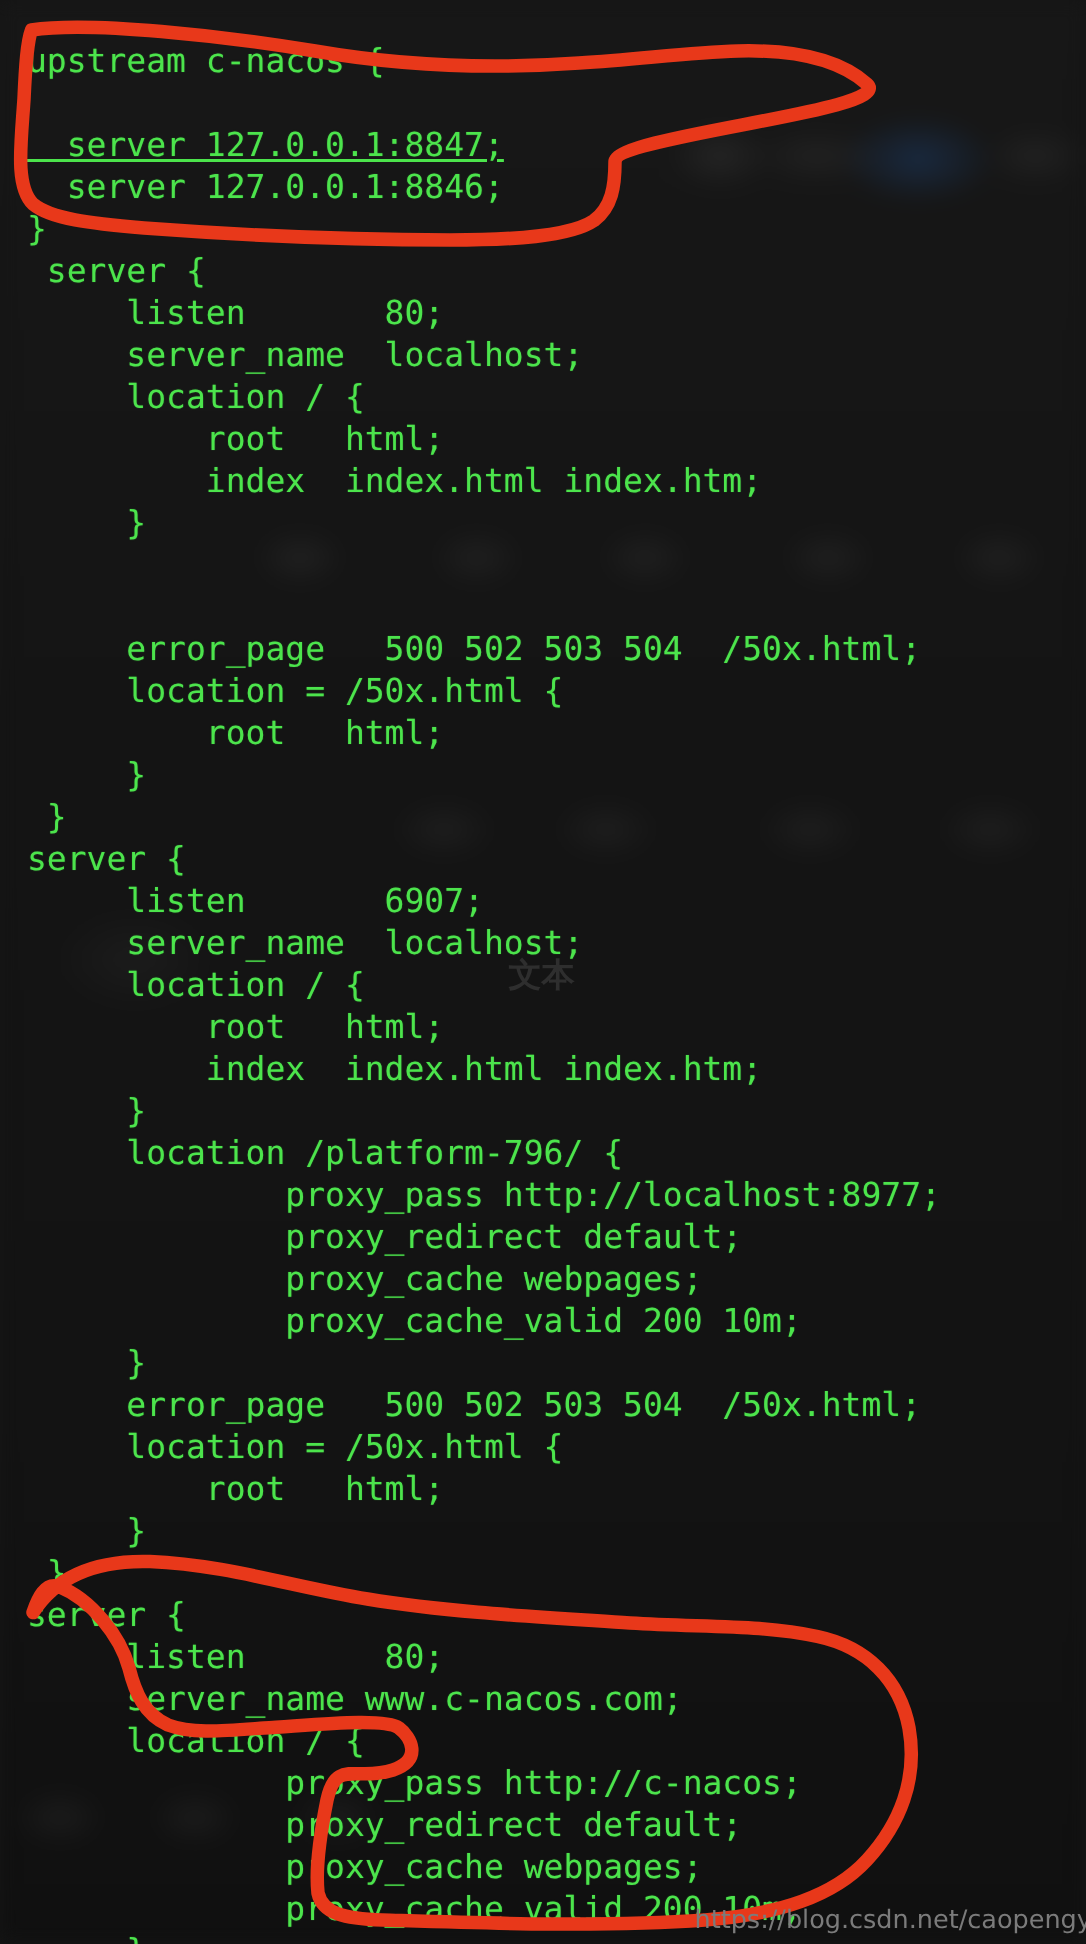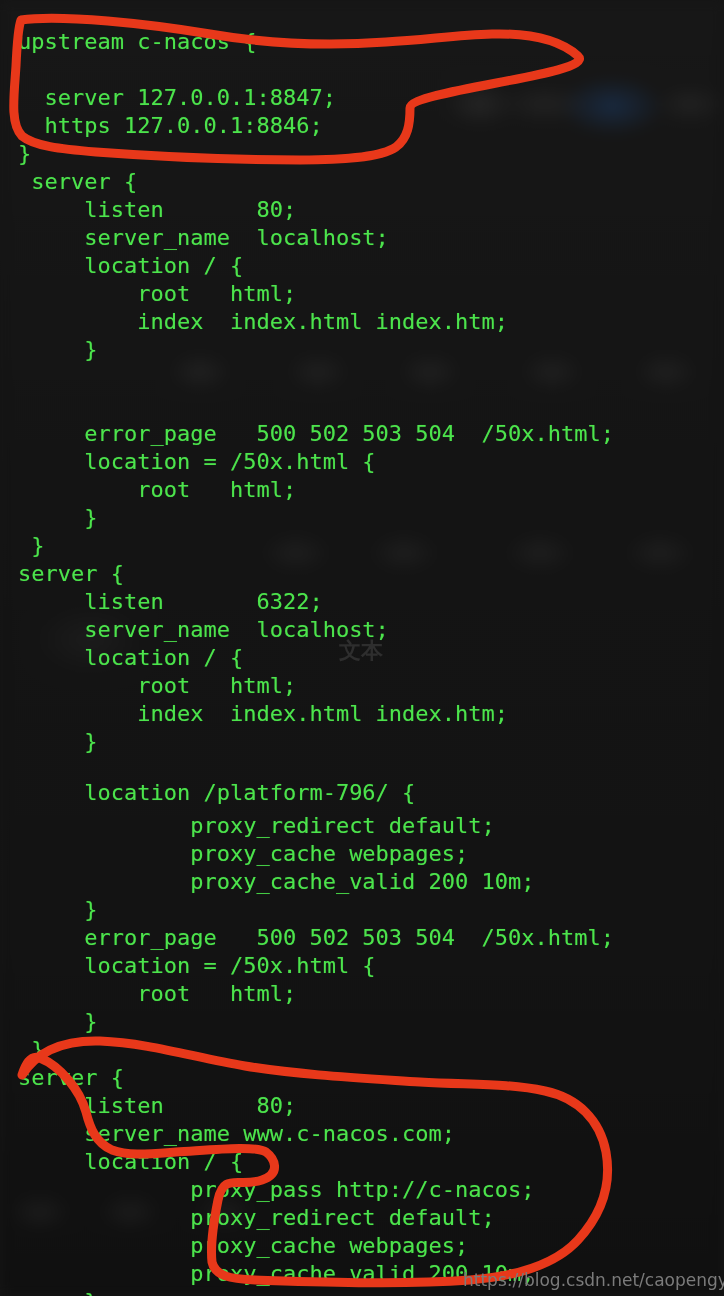--- a/index.html
+++ b/index.html
@@ -90,45 +90,46 @@
 </style>
 </head>
 <body>
 
 <div id="screen">
 
   <div id="bg-blur"></div>
 
   <div id="code">
       <div class="line" style="top: 28px; left: 18px;">upstream c-nacos {</div>
-      <div class="line" style="top: 84px; left: 18px;">  server 127.0.0.1:8847;</div>
-      <div class="line" style="top: 112px; left: 18px;">  https 127.0.0.1:8846;</div>
+      <div class="line" style="top: 84px; left: 18px; text-decoration: underline;">  server 127.0.0.1:8847;</div>
+      <div class="line" style="top: 112px; left: 18px;">  server 127.0.0.1:8846;</div>
       <div class="line" style="top: 140px; left: 18px;">}</div>
       <div class="line" style="top: 168px; left: 18px;"> server {</div>
       <div class="line" style="top: 196px; left: 18px;">     listen       80;</div>
       <div class="line" style="top: 224px; left: 18px;">     server_name  localhost;</div>
       <div class="line" style="top: 252px; left: 18px;">     location / {</div>
       <div class="line" style="top: 280px; left: 18px;">         root   html;</div>
       <div class="line" style="top: 308px; left: 18px;">         index  index.html index.htm;</div>
       <div class="line" style="top: 336px; left: 18px;">     }</div>
       <div class="line" style="top: 364px; left: 18px;"></div>
       <div class="line" style="top: 392px; left: 18px;"></div>
       <div class="line" style="top: 420px; left: 18px;">     error_page   500 502 503 504  /50x.html;</div>
       <div class="line" style="top: 448px; left: 18px;">     location = /50x.html {</div>
       <div class="line" style="top: 476px; left: 18px;">         root   html;</div>
       <div class="line" style="top: 504px; left: 18px;">     }</div>
       <div class="line" style="top: 532px; left: 18px;"> }</div>
       <div class="line" style="top: 560px; left: 18px;">server {</div>
-      <div class="line" style="top: 588px; left: 18px;">     listen       6322;</div>
+      <div class="line" style="top: 588px; left: 18px;">     listen       6907;</div>
       <div class="line" style="top: 616px; left: 18px;">     server_name  localhost;</div>
       <div class="line" style="top: 644px; left: 18px;">     location / {</div>
       <div class="line" style="top: 672px; left: 18px;">         root   html;</div>
       <div class="line" style="top: 700px; left: 18px;">         index  index.html index.htm;</div>
       <div class="line" style="top: 728px; left: 18px;">     }</div>
-      <div class="line" style="top: 756px; left: 18px; margin-top: 23px;">     location /platform-796/ {</div>
+      <div class="line" style="top: 756px; left: 18px;">     location /platform-796/ {</div>
+      <div class="line" style="top: 784px; left: 18px;">             proxy_pass http://localhost:8977;</div>
       <div class="line" style="top: 812px; left: 18px;">             proxy_redirect default;</div>
       <div class="line" style="top: 840px; left: 18px;">             proxy_cache webpages;</div>
       <div class="line" style="top: 868px; left: 18px;">             proxy_cache_valid 200 10m;</div>
       <div class="line" style="top: 896px; left: 18px;">     }</div>
       <div class="line" style="top: 924px; left: 18px;">     error_page   500 502 503 504  /50x.html;</div>
       <div class="line" style="top: 952px; left: 18px;">     location = /50x.html {</div>
       <div class="line" style="top: 980px; left: 18px;">         root   html;</div>
       <div class="line" style="top: 1008px; left: 18px;">     }</div>
       <div class="line" style="top: 1036px; left: 18px;"> }</div>
       <div class="line" style="top: 1064px; left: 18px;">server {</div>

